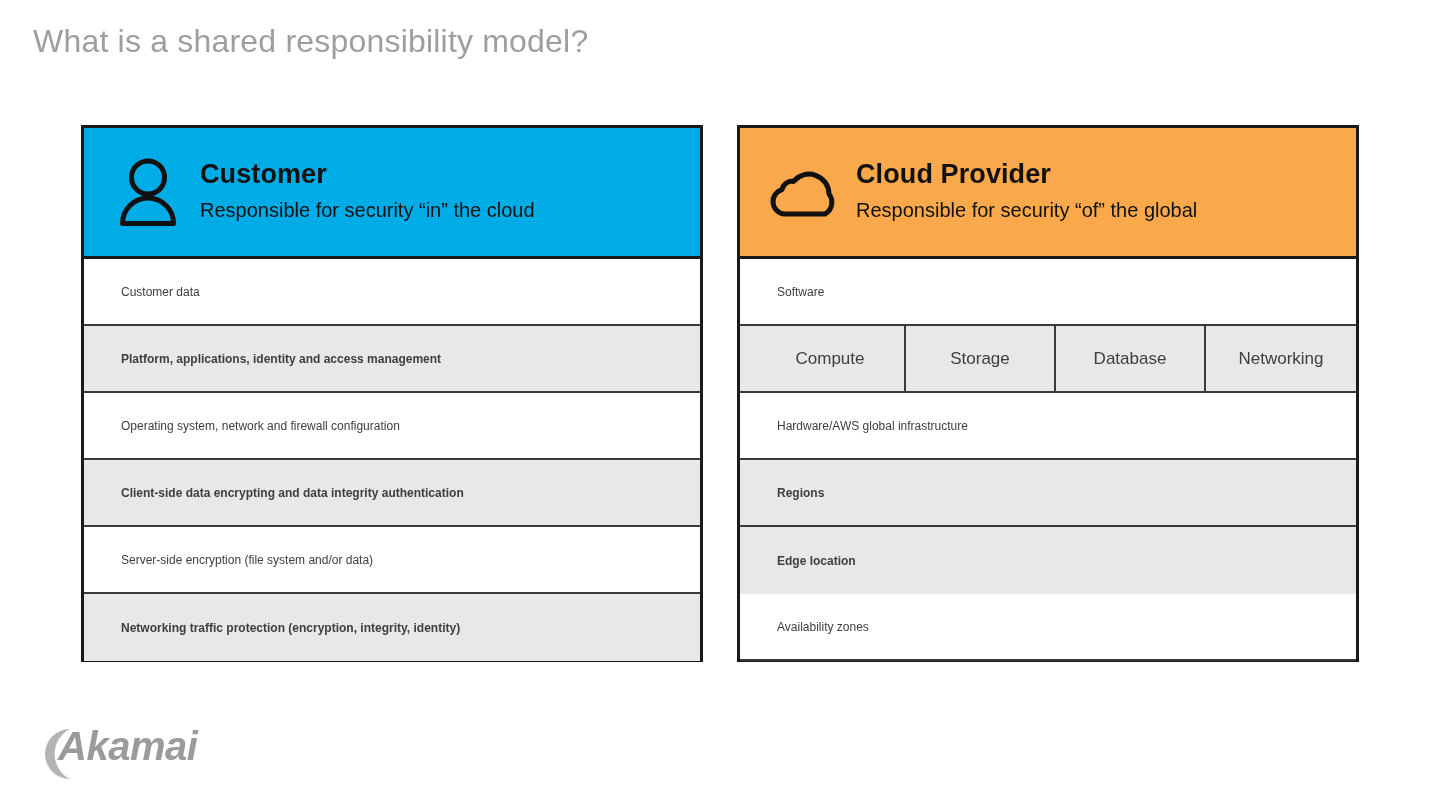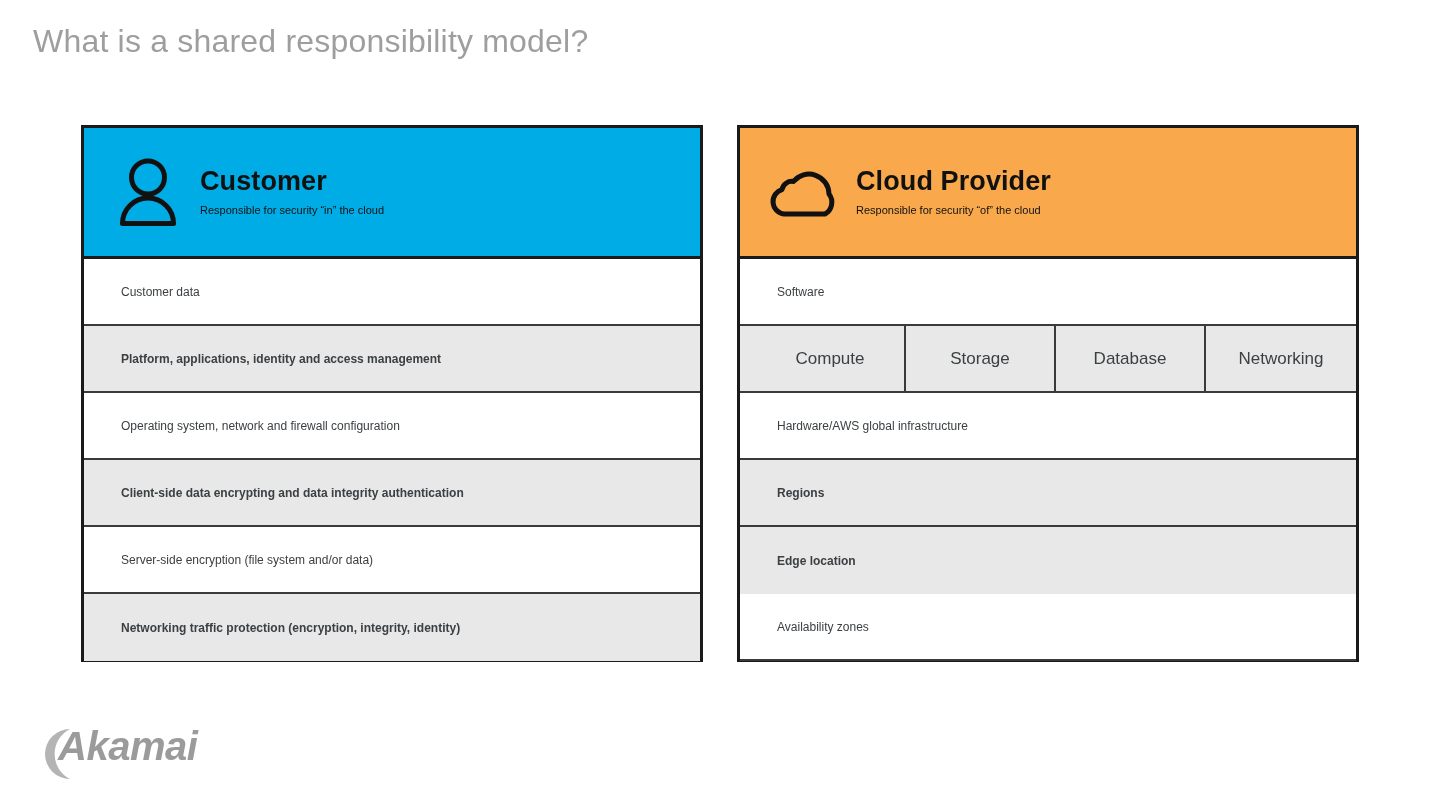--- a/index.html
+++ b/index.html
@@ -68,21 +68,21 @@
     justify-content: center;
   }
   .header-title {
     font-size: 27px;
     font-weight: bold;
     color: #111111;
     line-height: 1.18;
     letter-spacing: 0.1px;
   }
   .header-sub {
-    font-size: 11px;
+    font-size: 20px;
     font-weight: 400;
     color: #111111;
     line-height: 1.5;
     margin-top: 4px;
   }
 
   
   .rows {
     display: flex;
     flex-direction: column;
@@ -180,21 +180,21 @@
         <path d="M24.5 20.5
                  A20 20 0 0 1 60 33
                  A13.5 13.5 0 0 1 56 53
                  L15 53
                  A12.5 12.5 0 0 1 13 28.6
                  A10 10 0 0 1 24.5 20.5 Z" fill="none" stroke="#111111" stroke-width="5" stroke-linejoin="round"></path>
       </svg>
     </div>
     <div class="header-text">
       <div class="header-title">Cloud Provider</div>
-      <div class="header-sub">Responsible for security “of” the cloud</div>
+      <div class="header-sub">Responsible for security “of” the global</div>
     </div>
   </div>
 
   <div class="rows">
     <div class="row">Software</div>
 
     <div class="row-split">
       <div class="cell">Compute</div>
       <div class="cell">Storage</div>
       <div class="cell">Database</div>

